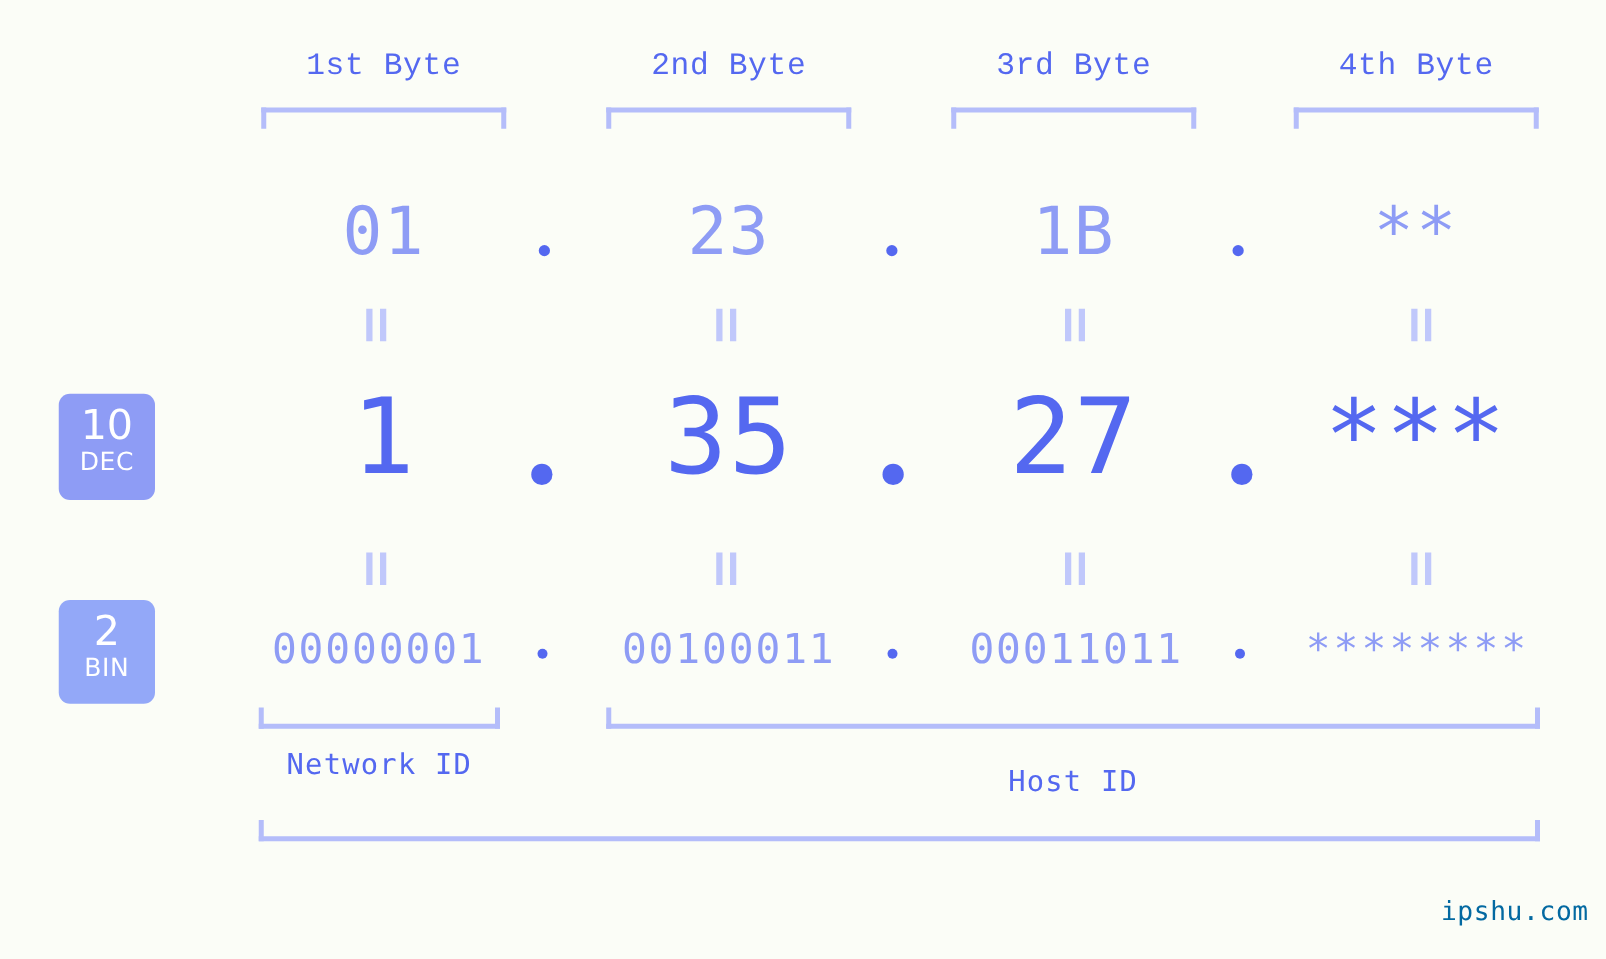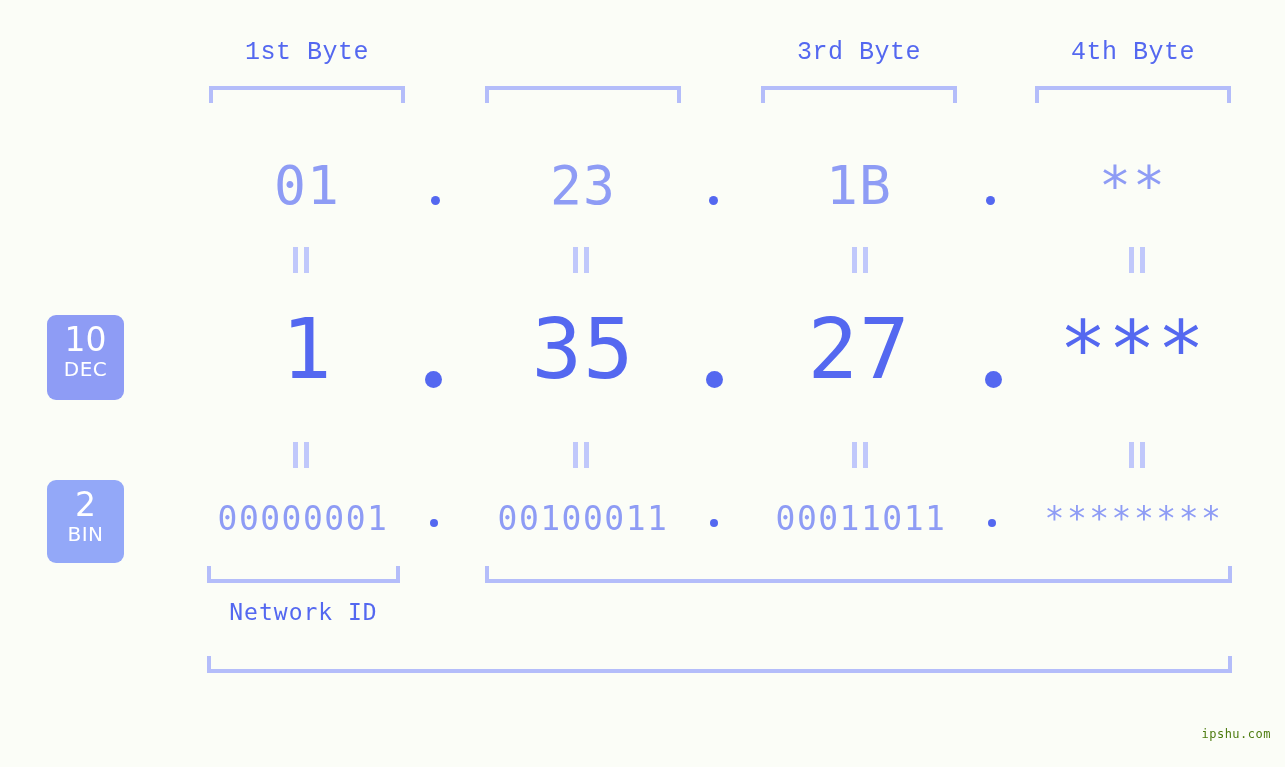--- a/index.html
+++ b/index.html
@@ -175,32 +175,35 @@
     letter-spacing: 1.5px;
     white-space: nowrap;
   }
 
   
   .watermark {
     position: absolute;
     right: 14px;
     bottom: 26px;
     font-family: "DejaVu Sans Mono", monospace;
-    font-size: 12px;
-    color: #4d7c0f;
+    font-size: 21px;
+    color: #0369a1;
     letter-spacing: 0.5px;
   }
 </style>
 </head>
 <body>
 
 <div class="stage">
 
   <div class="byte-header" style="left:209px; width:196px;">
     <span>1st Byte</span>
+  </div>
+  <div class="byte-header" style="left:485px; width:196px;">
+    <span>2nd Byte</span>
   </div>
   <div class="byte-header" style="left:761px; width:196px;">
     <span>3rd Byte</span>
   </div>
   <div class="byte-header" style="left:1035px; width:196px;">
     <span>4th Byte</span>
   </div>
 
   <div class="bracket-top" style="left:209px; width:196px;"></div>
   <div class="bracket-top" style="left:485px; width:196px;"></div>
@@ -279,18 +282,21 @@
     <div class="dot d-bin" style="left:988px;"></div>
     <div class="cell stars" style="left:1034px; width:200px;">********</div>
   </div>
 
   <div class="bracket-bottom" style="left:207px; top:566px; width:193px;"></div>
   <div class="bracket-bottom" style="left:485px; top:566px; width:747px;"></div>
 
   <div class="id-label" style="left:207px; top:599px; width:193px;">
     <span>Network ID</span>
   </div>
+  <div class="id-label" style="left:485px; top:613px; width:747px;">
+    <span>Host ID</span>
+  </div>
 
   <div class="bracket-bottom" style="left:207px; top:656px; width:1025px;"></div>
 
   <div class="watermark">ipshu.com</div>
 
 </div>
 
 </body></html>

